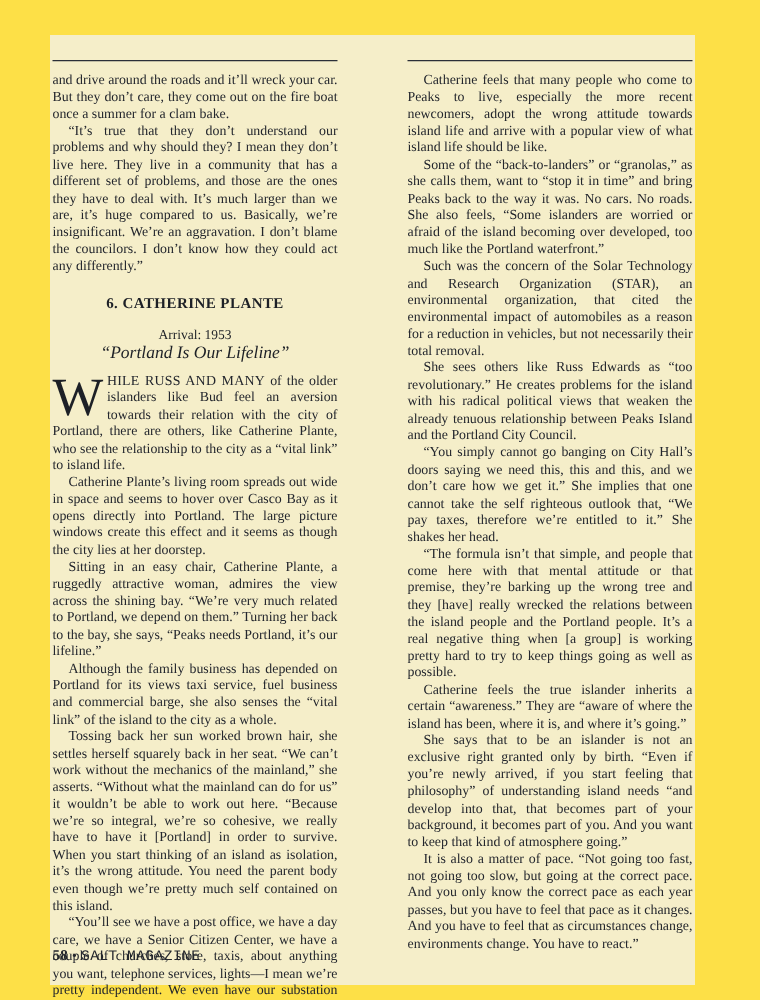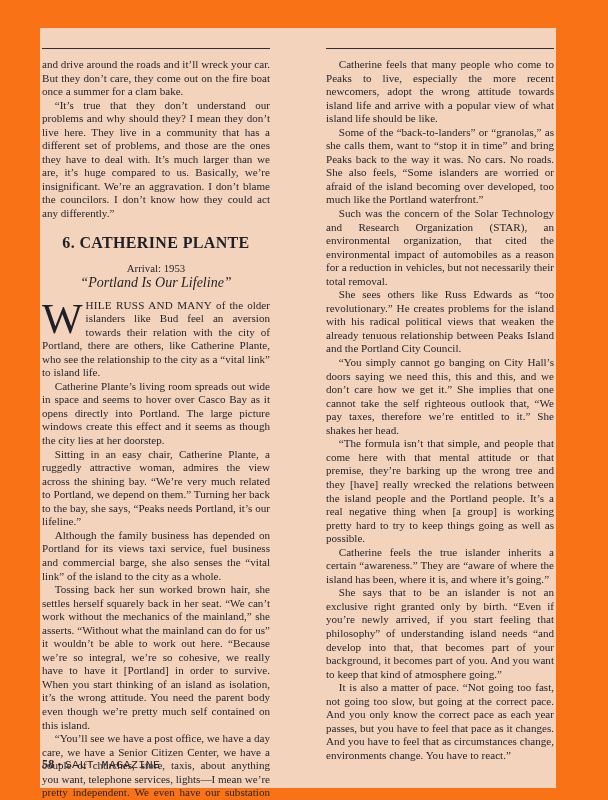--- a/index.html
+++ b/index.html
@@ -9,21 +9,21 @@
     background: #ffffff;
   }
   body {
     font-family: "Liberation Serif", "DejaVu Serif", serif;
   }
   .page {
     position: relative;
     width: 608px;
     height: 800px;
     box-sizing: border-box;
-    background: #f97316;
+    background: #fde047;
     overflow: hidden;
   }
   
   .page-tint {
     position: absolute;
     left: 40px;
     top: 28px;
     width: 516px;
     height: 760px;
     background: #f2f3f4;
@@ -59,21 +59,21 @@
   }
   p.noindent { text-indent: 0; }
 
   
   .section-head {
     text-align: center;
     margin: 14px 0 0 0;
   }
   .section-title {
     font-weight: bold;
-    font-size: 16px;
+    font-size: 12px;
     letter-spacing: .35px;
     color: #1d2026;
     line-height: 15px;
   }
   .section-arrival {
     font-size: 10.8px;
     color: #1d2026;
     line-height: 14px;
     margin-top: 11px;
   }

